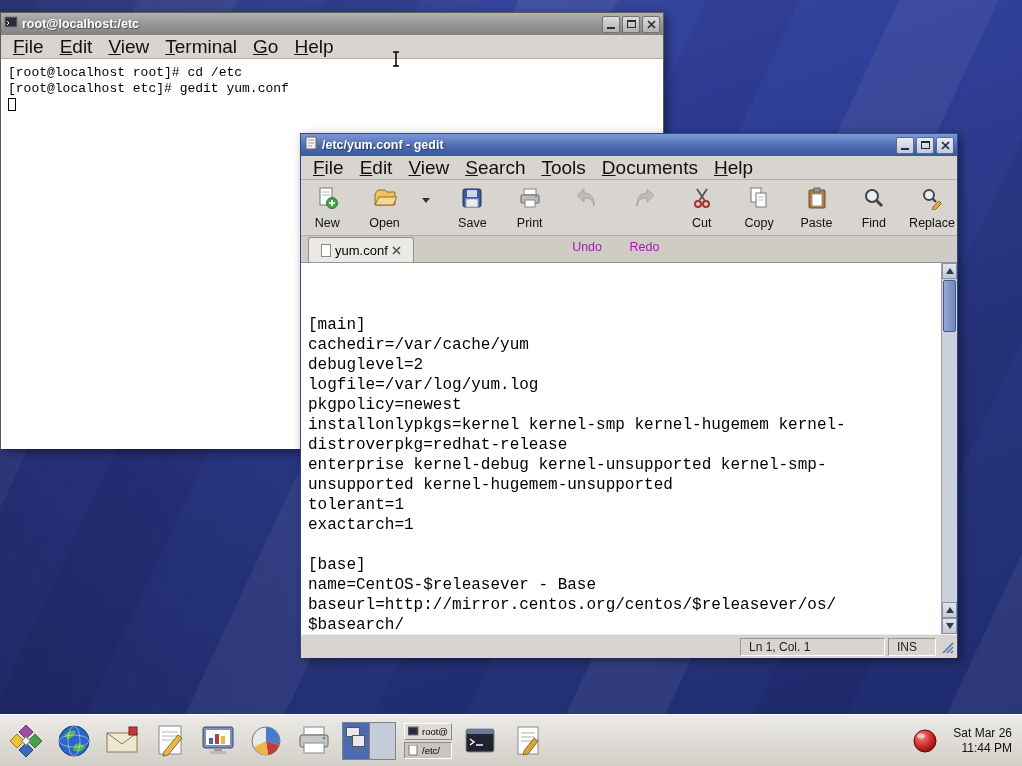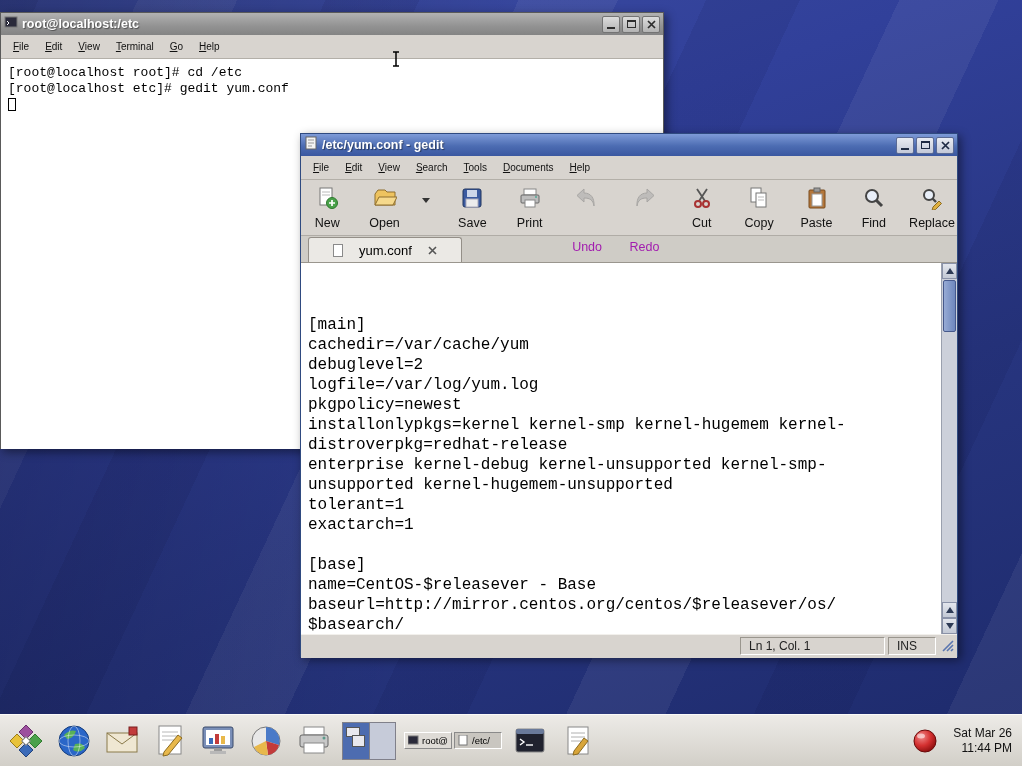--- a/index.html
+++ b/index.html
@@ -29,21 +29,21 @@
     background:linear-gradient(180deg,#e9ecf3,#c2c8d8); }
   .tb-inactive .wbtn { border-color:#737373; background:linear-gradient(180deg,#dcdcdc,#b3b3b3); }
   .g-min { width:8px; height:9px; border-bottom:2px solid #1e2a44; }
   .g-max { width:9px; height:8px; border:1px solid #1e2a44; border-top-width:2px; }
   .tb-inactive .g-min { border-color:#2d2d2d; }
   .tb-inactive .g-max { border-color:#2d2d2d; }
 
   
   .menubar { height:24px; background:#d8d4cf; border-bottom:1px solid #b3afa8;
     display:flex; align-items:center; padding:0 4px; }
-  .mi { display:inline-block; font-size:10px; color:#111; padding:11px 8px; }
+  .mi { display:inline-block; font-size:19px; color:#111; padding:11px 8px; }
   .mi::first-letter { text-decoration:underline; }
 
   
   .term-win { left:0; top:0; width:664px; height:437px; background:#fff; border:1px solid #5a5a5a;margin-top:12px; }
   .tbody { height:390px; background:#fff; padding:6px 7px;
     font-family:"Liberation Mono", monospace; font-size:13px; line-height:15.5px; color:#000; }
   .tline { white-space:pre; }
   .tcur { width:8px; height:13px; border:1px solid #000; margin-top:2px; }
 
   
@@ -54,56 +54,56 @@
   .tool { width:42px; display:flex; flex-direction:column; align-items:center; gap:2px; padding:2px 0; }
   .tool .tlabel { font-size:12.5px; color:#111; white-space:nowrap; }
   .tool.disabled .tlabel { color:#a21caf;margin-top:24px; }
   .tool.disabled svg { opacity:.55; }
   .drop { width:14px; height:28px; display:flex; align-items:center; justify-content:center; margin:2px 2px 0 -2px; }
   .drop i { width:0; height:0; border-left:4px solid transparent; border-right:4px solid transparent; border-top:5px solid #333; }
 
   .tabbar { height:27px; background:#cfccc6; border-bottom:1px solid #9a968e;
     display:flex; align-items:flex-end; padding-left:7px; }
   .tab { height:25px; background:#ebe9e5; border:1px solid #948f88; border-bottom:none;
-    border-radius:3px 3px 0 0; display:flex; align-items:center; gap:16px; padding:0 24px; font-size:13px; }
+    border-radius:3px 3px 0 0; display:flex; align-items:center; gap:4px; padding:0 12px; font-size:13px; }
   .tab .pgicon { width:10px; height:13px; background:#fff; border:1px solid #8a8a8a; }
 
   .editor { position:relative; height:371px; background:#fff; }
   .code { position:absolute; top:0; left:0; right:16px; bottom:0; overflow:hidden;
     padding:4px 0 0 7px; font-family:"Liberation Mono", monospace; font-size:16px; line-height:20px; color:#000;margin-top:48px; }
   .cline { height:20px; white-space:pre; }
 
   .vscroll { position:absolute; right:0; top:0; bottom:0; width:16px;
     background:#ccd0da; border-left:1px solid #9aa0ae; }
   .sbtn { position:absolute; left:0; width:15px; height:16px;
     background:linear-gradient(180deg,#e3e6ed,#c3c9d5); border:1px solid #8a92a8;
     display:flex; align-items:center; justify-content:center; }
   .tri-up   { width:0;height:0;border-left:4px solid transparent;border-right:4px solid transparent;border-bottom:6px solid #2d3a55; }
   .tri-down { width:0;height:0;border-left:4px solid transparent;border-right:4px solid transparent;border-top:6px solid #2d3a55; }
   .thumb { position:absolute; left:1px; top:17px; width:13px; height:52px;
     background:linear-gradient(90deg,#97abd5,#6e87bd); border:1px solid #46598c; border-radius:2px; }
 
   .statusbar { height:24px; background:#d8d4cf; border-top:1px solid #f2f0ec;
-    display:flex; gap:3px; padding:2px 3px; font-size:12px; color:#222; }
+    display:flex; align-items:center; gap:3px; padding:2px 3px; font-size:12px; color:#222; }
   .sb-spacer { flex:1; }
   .sb-box { height:18px; border:1px solid; border-color:#9a968e #ffffff #ffffff #9a968e;
     display:flex; align-items:center; padding:0 8px; }
   .sb-pos { width:145px; }
   .sb-mode { width:48px; }
 
   
   .taskbar { position:absolute; left:0; right:0; bottom:0; height:52px;
     background:linear-gradient(180deg,#edebe7,#d2cfc8); border-top:1px solid #fbfaf8;
     display:flex; align-items:center; padding:0 6px; gap:8px; }
   .launch { width:40px; height:40px; display:flex; align-items:center; justify-content:center; }
   .wswitch { width:54px; height:38px; border:1px solid #80808a; display:flex; background:#c6cbd9; }
   .wscell { flex:1; position:relative; }
   .wscell.active { background:#4d6cb0; border-right:1px solid #80808a; }
   .mini-w { position:absolute; background:#e8e8ee; border:1px solid #555; }
-  .winlist { display:flex; flex-direction:row; gap:2px; }
+  .winlist { display:flex; flex-direction:column; gap:2px; }
   .task-btn { width:48px; height:17px; display:flex; align-items:center; gap:3px; padding:0 3px;
     font-size:9.5px; overflow:hidden; white-space:nowrap; background:#dedbd6;
     border:1px solid; border-color:#ffffff #8a8a8a #8a8a8a #ffffff; }
   .task-btn.pressed { background:#c9c6c0; border-color:#8a8a8a #ffffff #ffffff #8a8a8a; }
   .tb-spacer { flex:1; }
   .clock { text-align:right; font-size:12px; line-height:15px; color:#111; margin-right:4px; white-space:nowrap; }
 
   .ibeam { position:absolute; left:390px; top:50px; z-index:50; }
 </style>
 </head>

